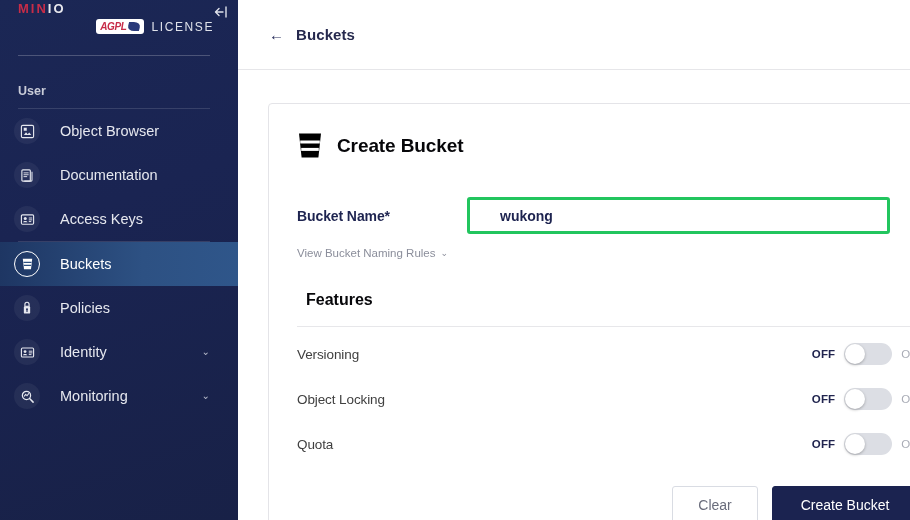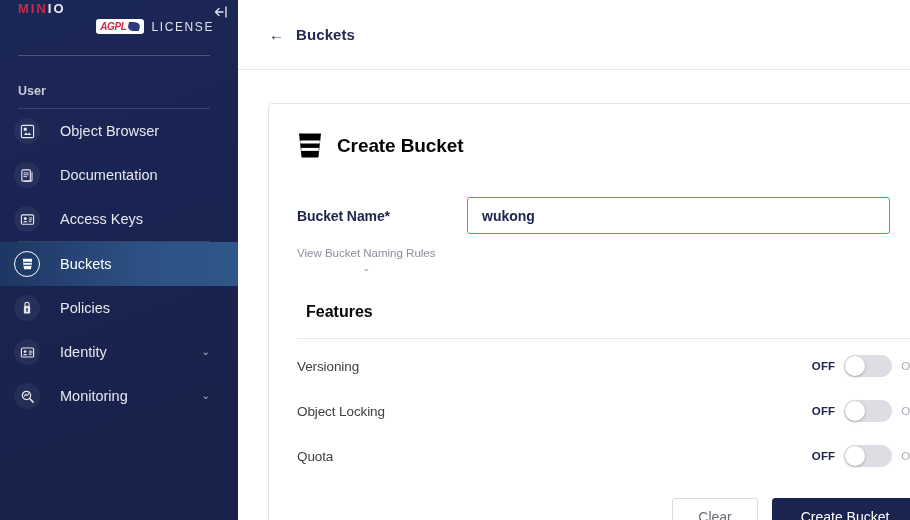--- a/index.html
+++ b/index.html
@@ -113,28 +113,28 @@
   .card-head { display: flex; align-items: center; gap: 14px; margin-bottom: 38px; padding-left: 0; }
   .bucket-glyph { width: 26px; height: 27px; position: relative; }
   .card-title { font-size: 19px; font-weight: bold; color: #07070a; letter-spacing: -0.1px; }
 
   .form-row { display: flex; align-items: center; }
   .field-label {
     width: 170px; font-size: 14px; font-weight: bold;
     color: #1e2450; letter-spacing: -0.1px;
   }
   .text-input {
-    width: 423px; height: 37px; border: 1px solid #22c55e; border-radius: 3px;
-    padding: 0 14px; font-family: "Liberation Sans", sans-serif;
+    width: 423px; height: 37px; border: 3px solid #22c55e; border-radius: 3px;
+    padding: 0 30px; font-family: "Liberation Sans", sans-serif;
     font-size: 14px; font-weight: bold; color: #1e2450; background: #fff;
     outline: none;
   }
   .rules-link {
     margin-top: 13px; font-size: 11.5px; color: #8b8e9b;
-    display: inline-flex; align-items: center; gap: 5px; cursor: pointer; flex-direction: column;
+    display: inline-flex; align-items: center; gap: 5px; cursor: pointer;
   }
   .rules-link .chev-sm { font-size: 9px; line-height: 1; }
 
   .features-title {
     margin-top: 30px; font-size: 16px; font-weight: bold;
     color: #07070a; padding-left: 9px;
   }
   .features-rule { height: 1px; background: #e7e7ea; margin-top: 17px; }
 
   .feature-row {

